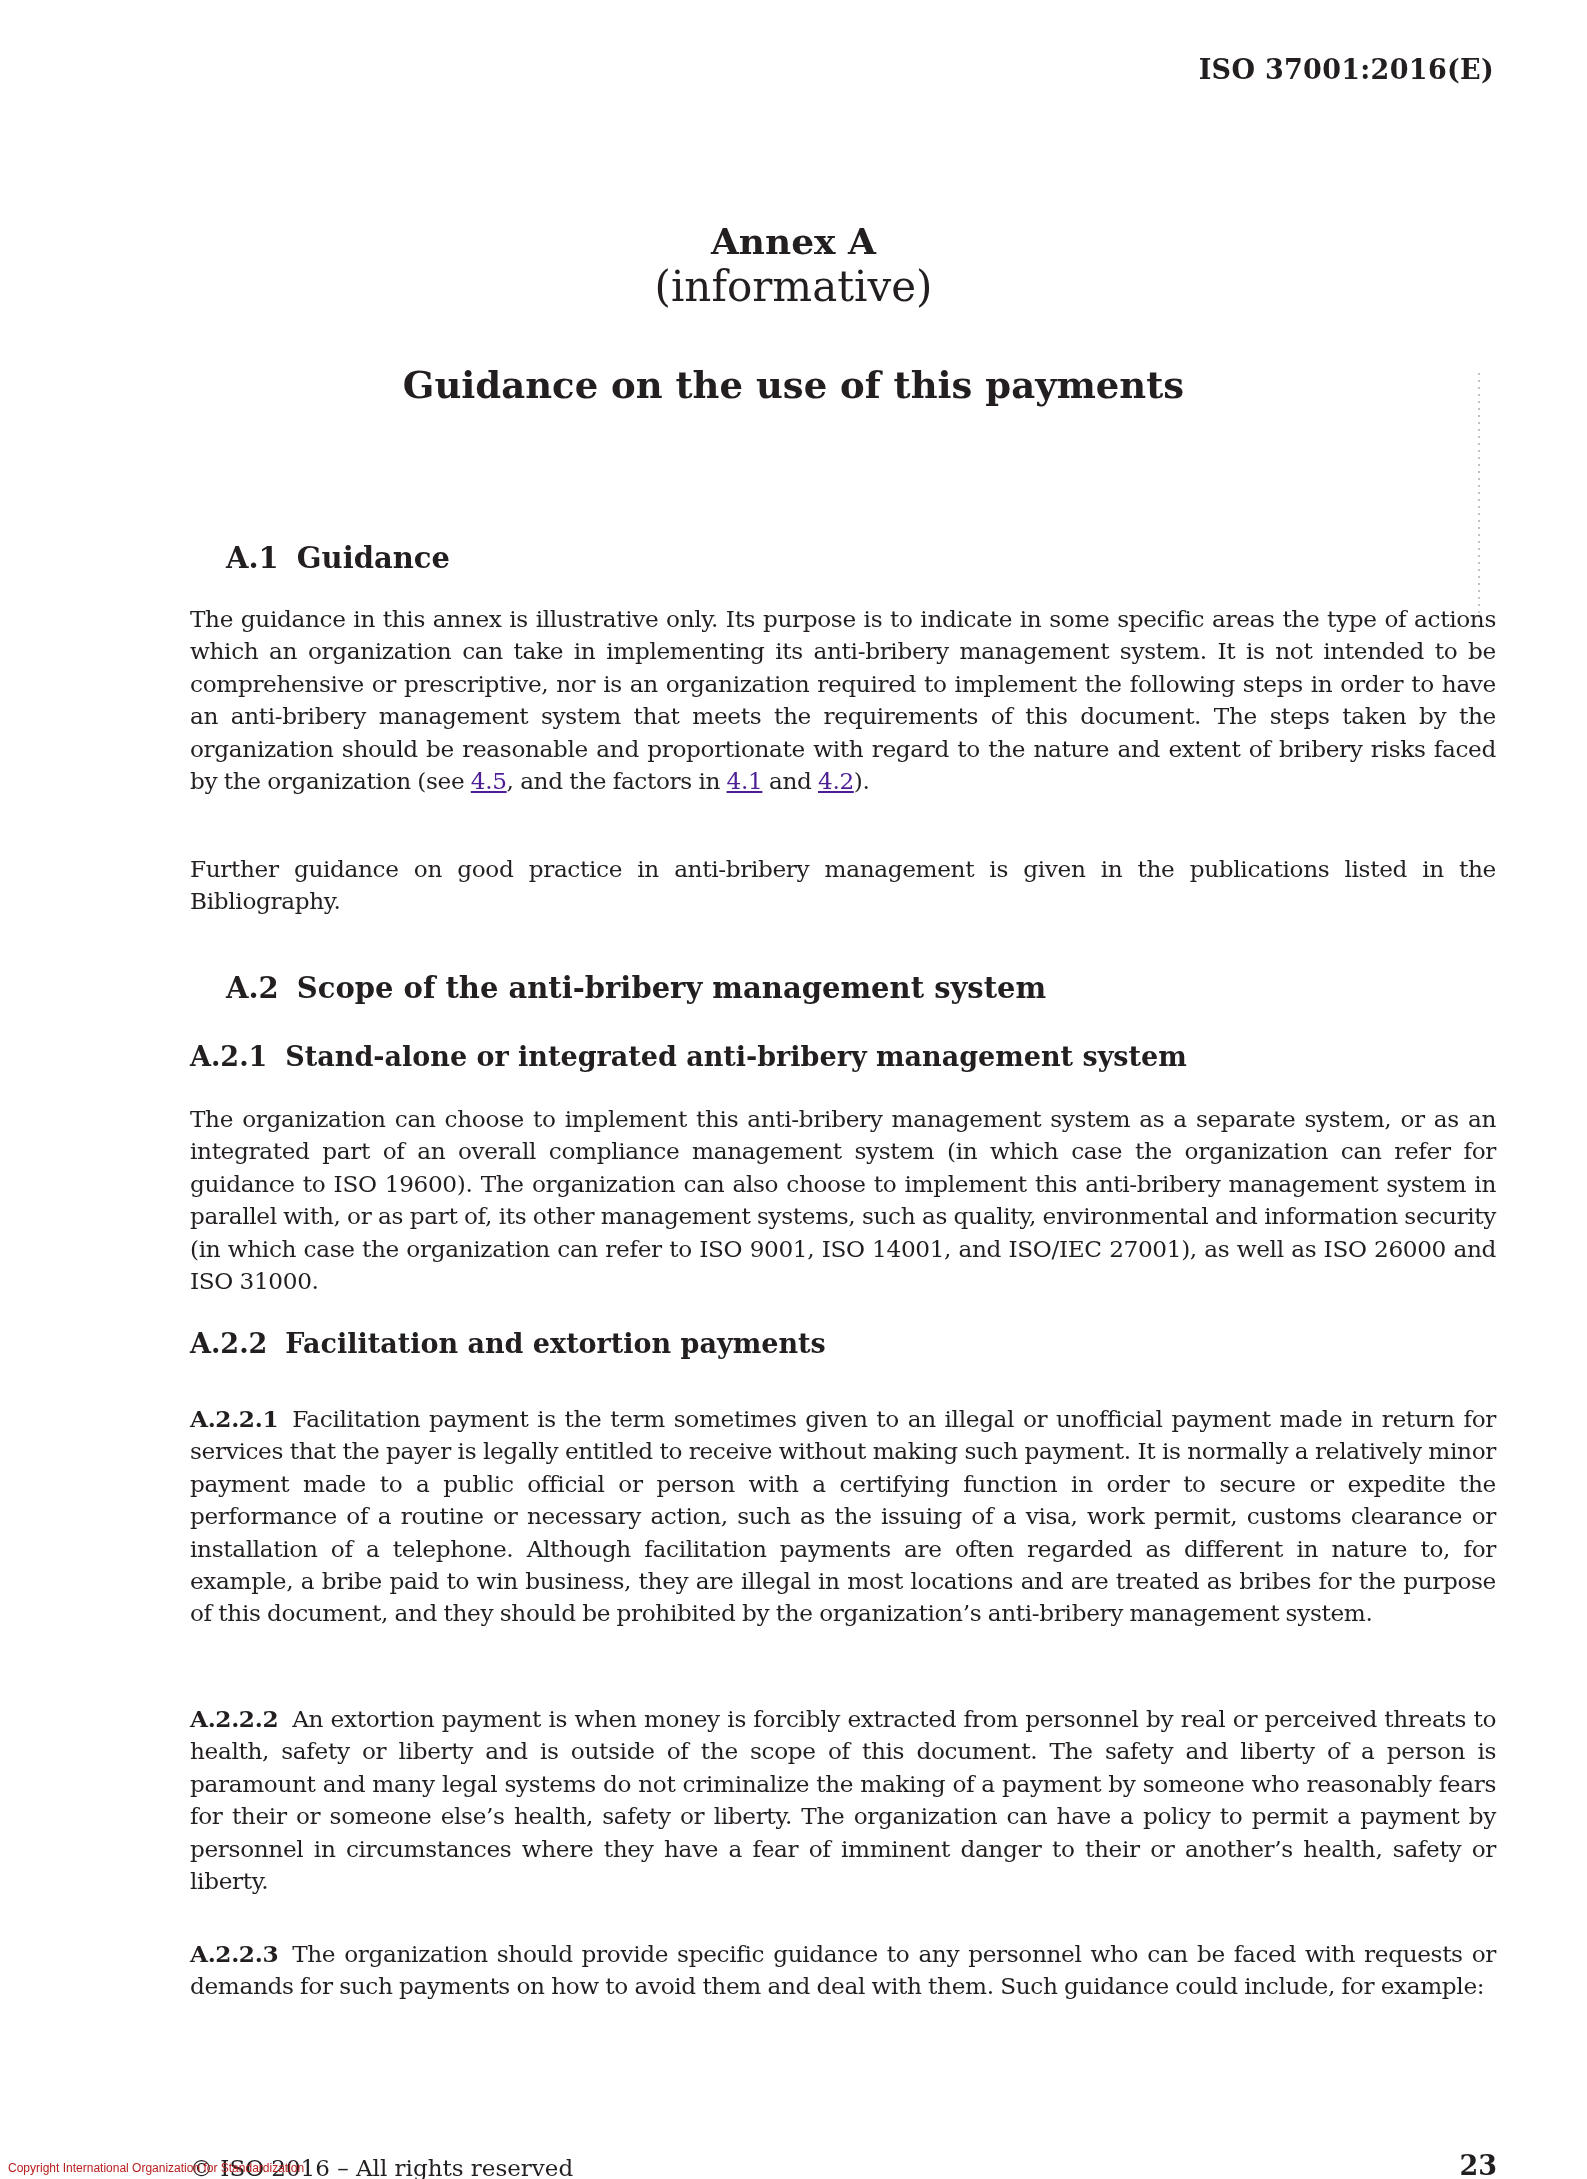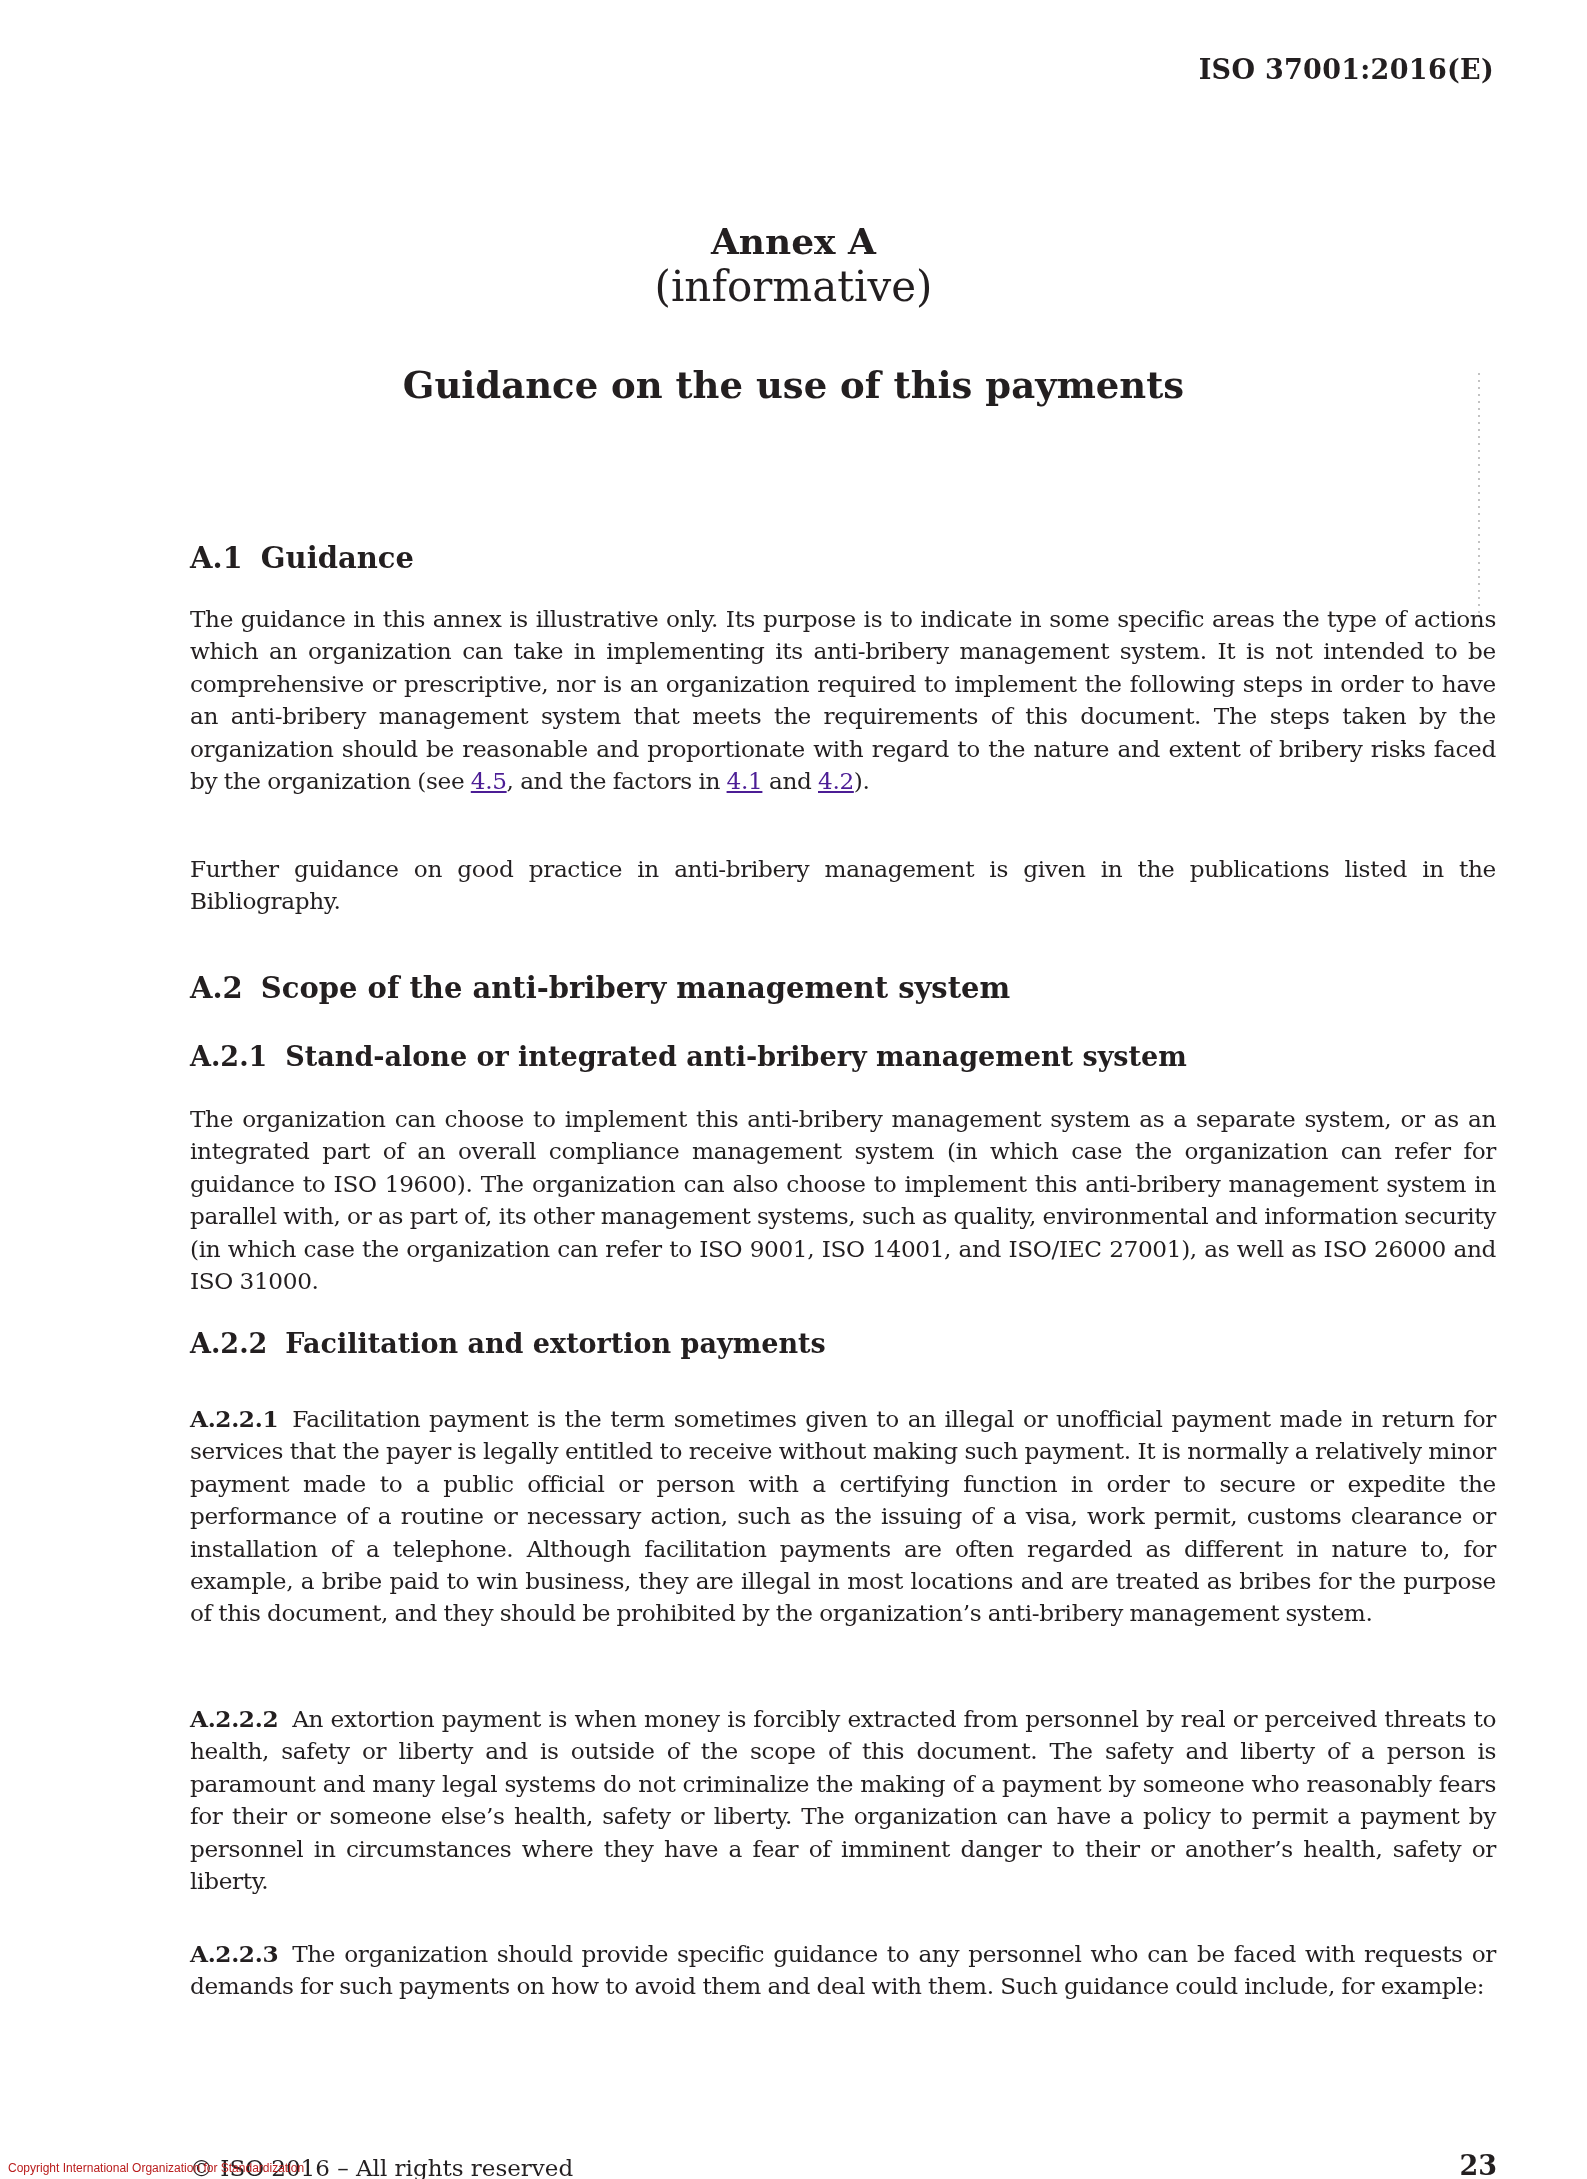--- a/index.html
+++ b/index.html
@@ -21,21 +21,21 @@
     position: absolute; left: 0; width: 1587px; top: 360px; text-align: center;
     font-weight: bold; font-size: 37px; line-height: 50px;
   }
   .margin-marks {
     position: absolute; left: 1478px; top: 373px; width: 2px; height: 242px;
     background-image: repeating-linear-gradient(to bottom, #9a9a9a 0 2px, transparent 2px 7px);
     opacity: 0.6;
   }
   .content { position: absolute; left: 190px; width: 1306px; }
   .h1 { font-weight: bold; font-size: 29px; line-height: 36px; white-space: nowrap; }
-  .h1 .num { display: inline-block; margin-right: 18px; }
+  .h1 .num { display: inline-block; margin-right: 18px; margin-left: 36px; }
   .h2 { font-weight: bold; font-size: 27px; line-height: 34px; white-space: nowrap; }
   .h2 .num { display: inline-block; margin-right: 18px; text-align: right; }
   .p {
     font-size: 23.2px; line-height: 32.4px; text-align: justify; margin: 0;
     letter-spacing: -0.35px; word-spacing: -0.5px;
   }
   .p .clause { font-weight: bold; margin-right: 14px; }
   a.xref { color: #4c1d95; text-decoration: underline; }
   .footer-copy {
     position: absolute; left: 190px; top: 2155px; font-size: 23px;

